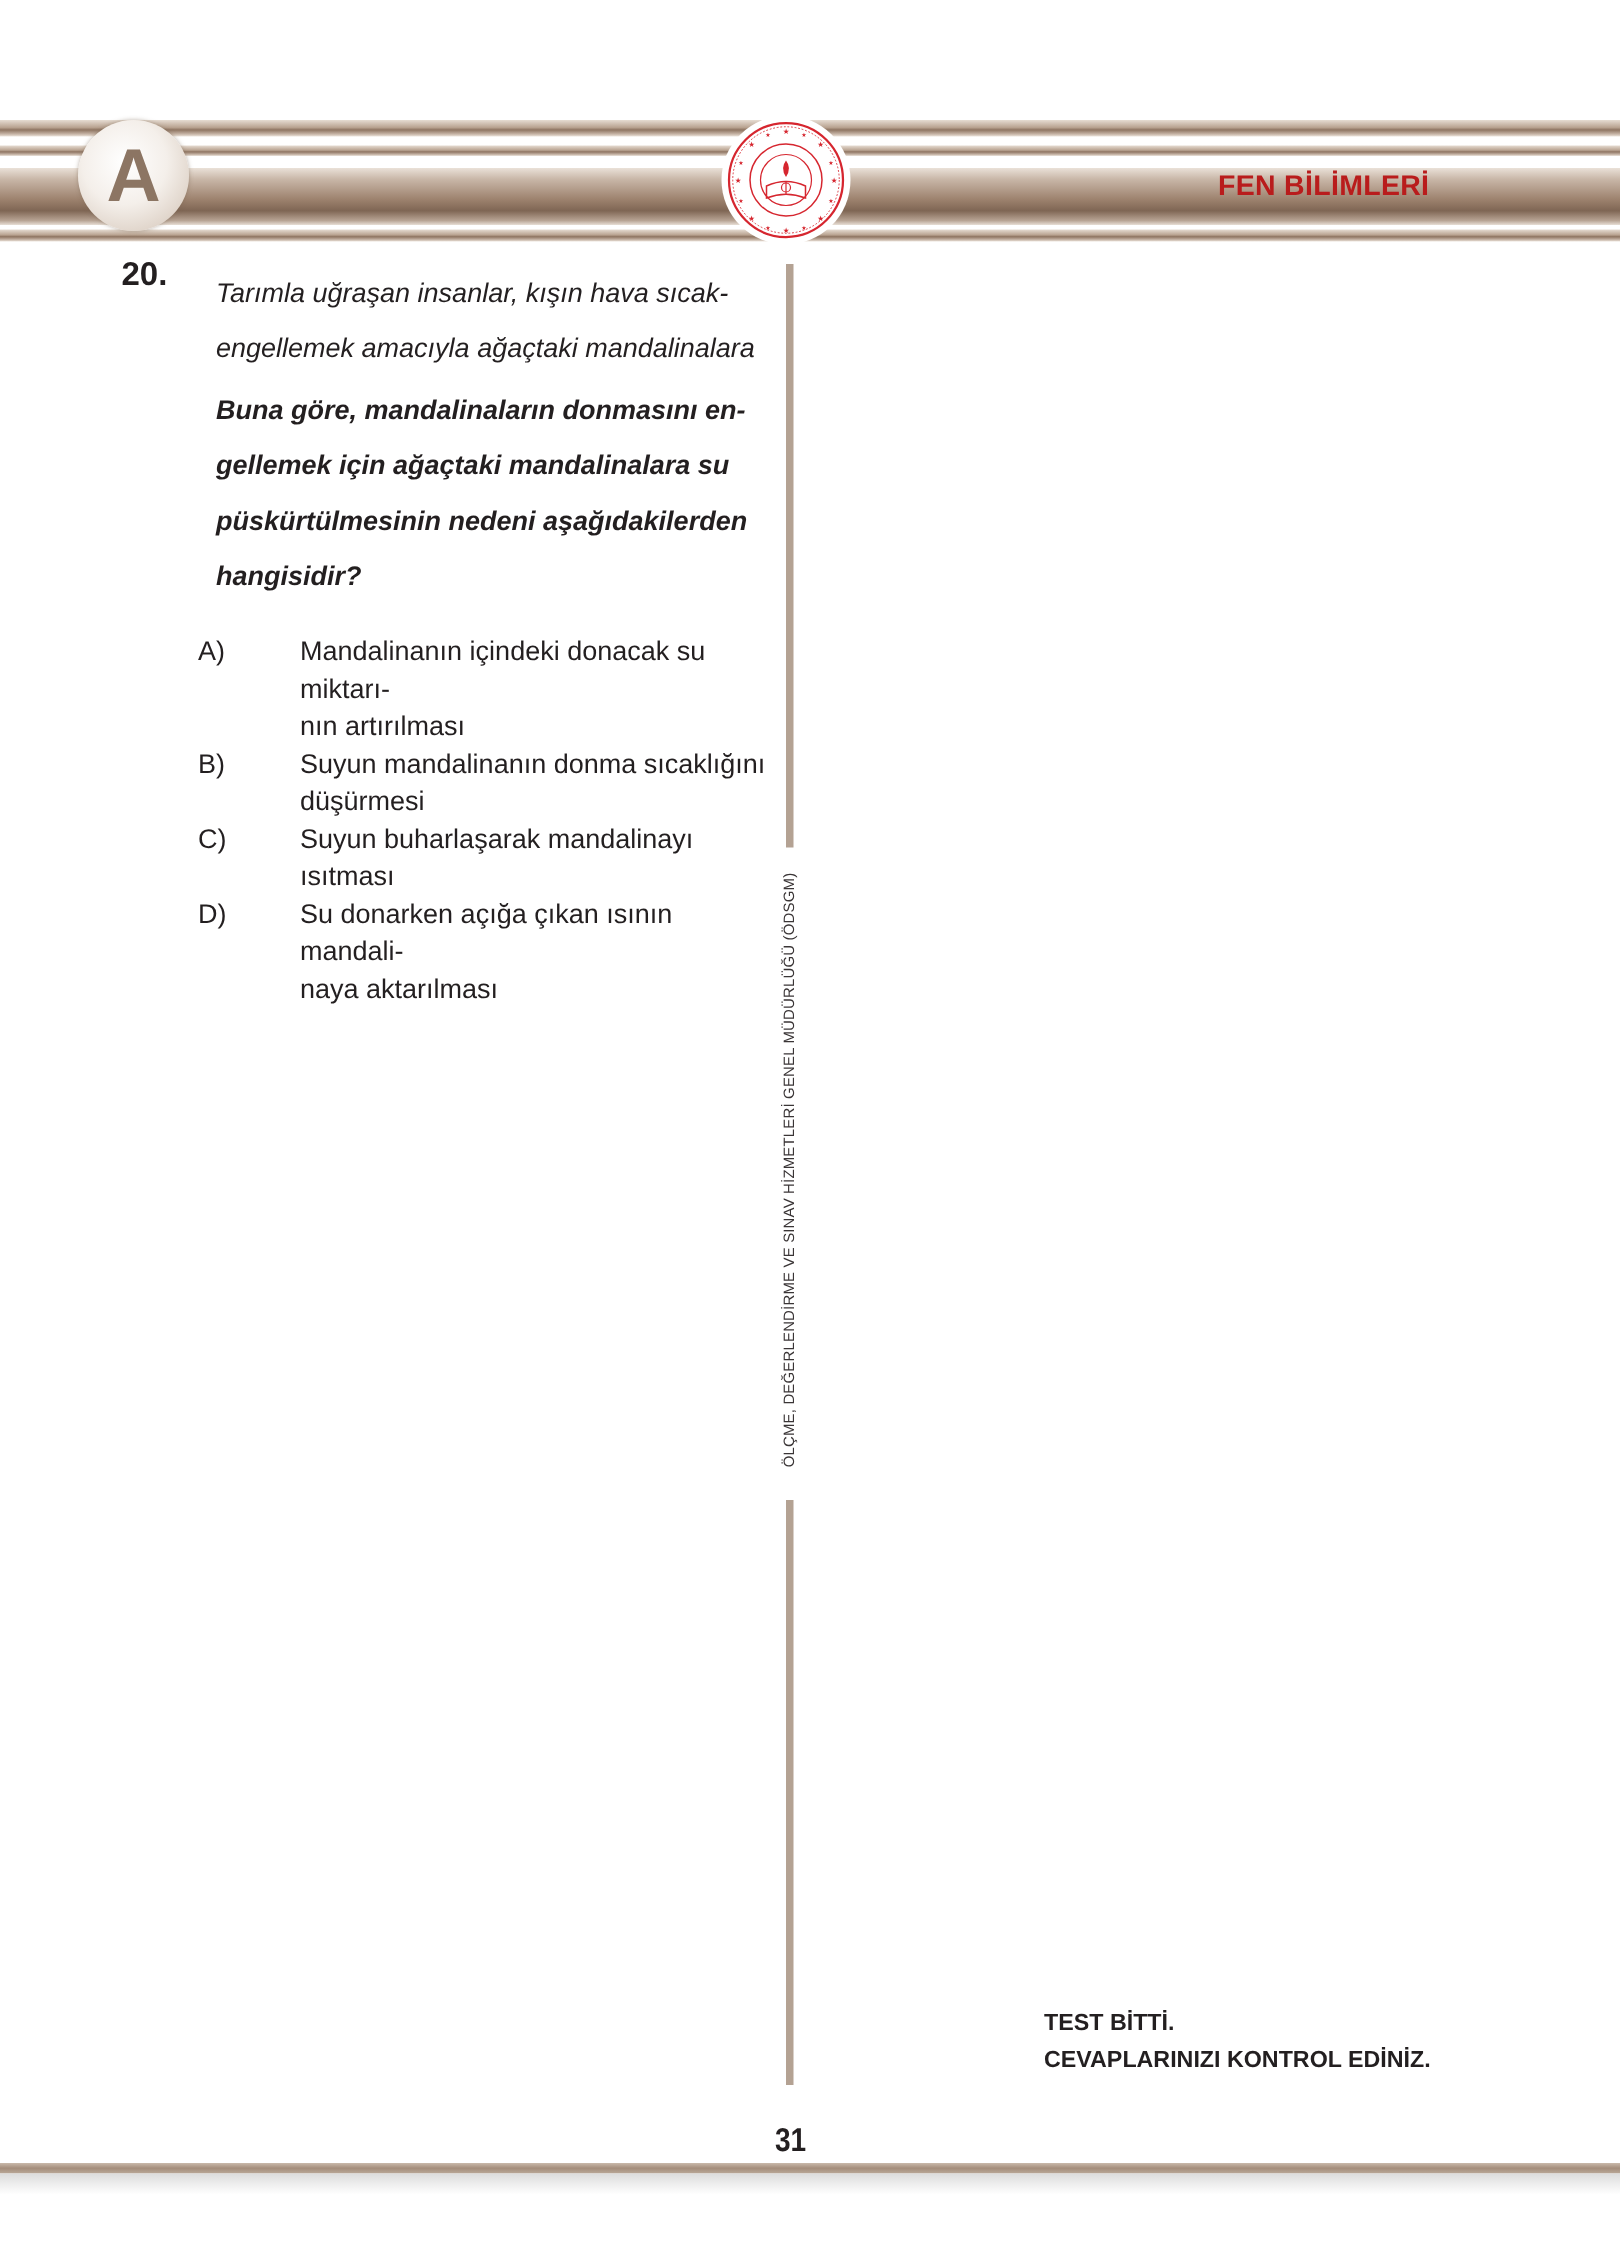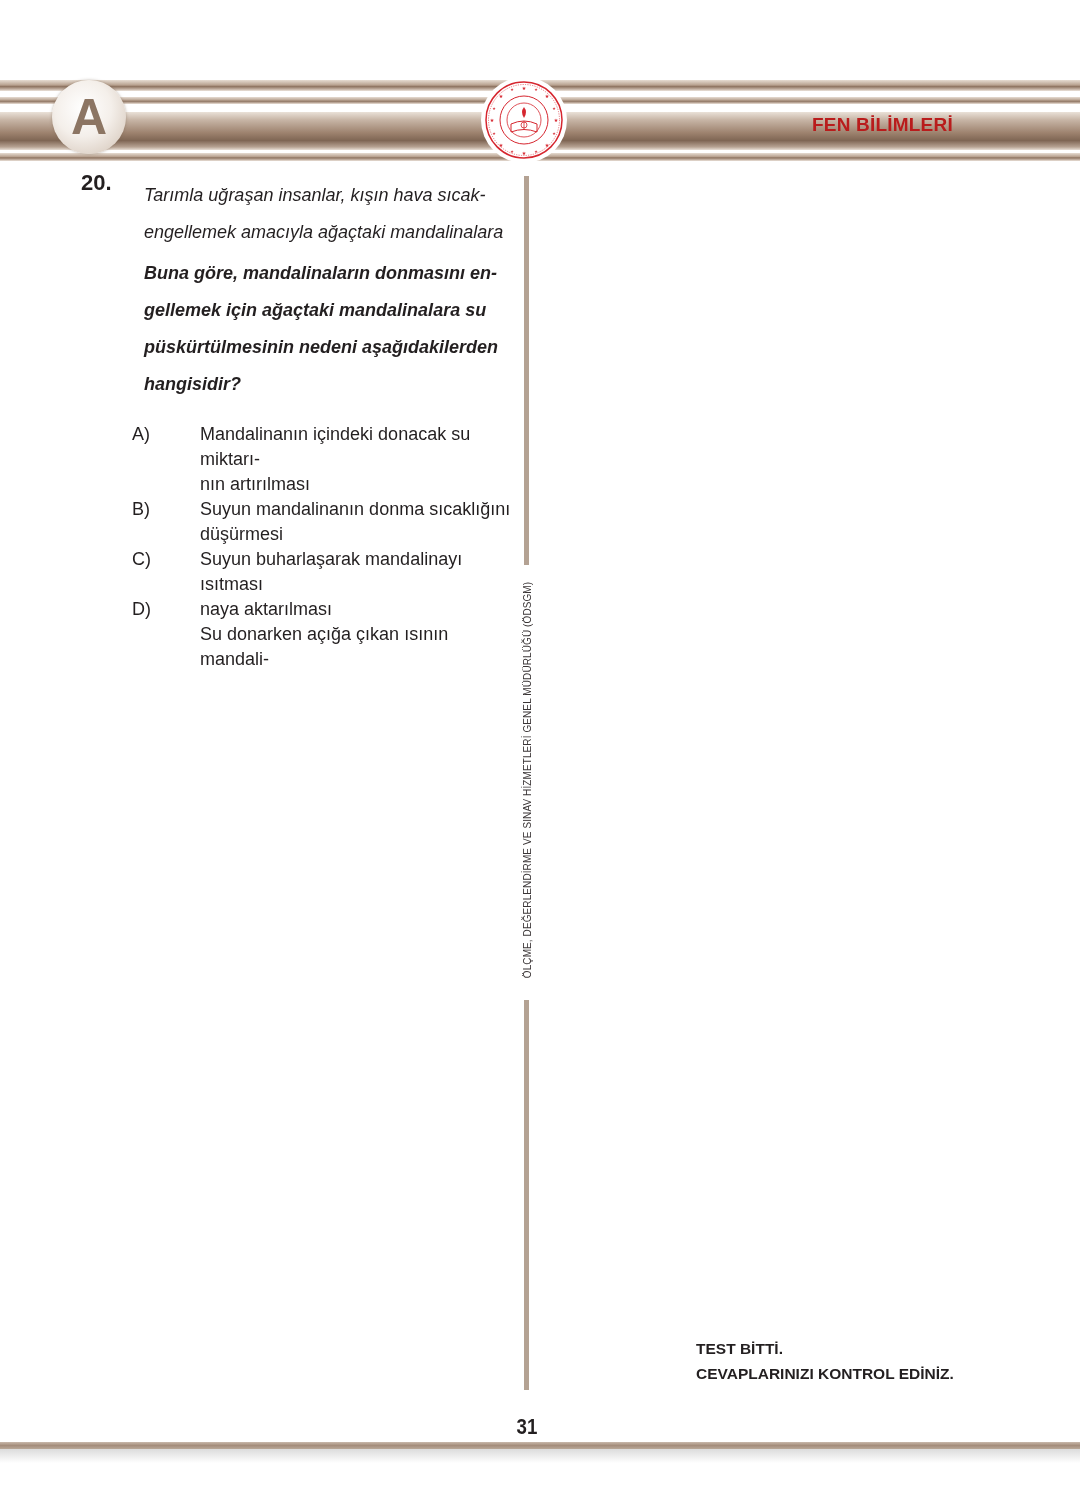--- a/index.html
+++ b/index.html
@@ -148,22 +148,22 @@
     </div>
     <div class="option">
       <span class="lbl">C)</span>
       <span class="txt">
         <div>Suyun buharlaşarak mandalinayı ısıtması</div>
       </span>
     </div>
     <div class="option">
       <span class="lbl">D)</span>
       <span class="txt">
+        <div>Su donarken açığa çıkan ısının mandali-</div>
         <div>naya aktarılması</div>
-        <div>Su donarken açığa çıkan ısının mandali-</div>
       </span>
     </div>
   </div>
 </div>
 
 <div class="divider d1"></div>
 <div class="vertical-credit">ÖLÇME, DEĞERLENDİRME VE SINAV HİZMETLERİ GENEL MÜDÜRLÜĞÜ  (ÖDSGM)</div>
 <div class="divider d2"></div>
 
 <div class="end-note">

